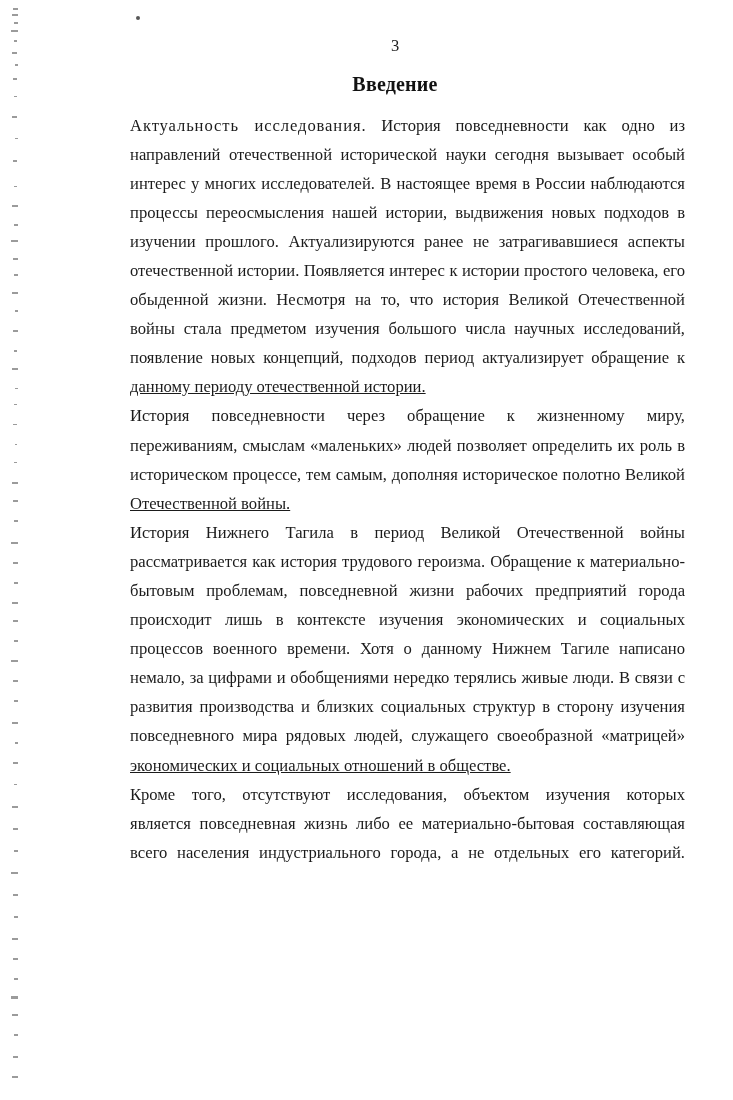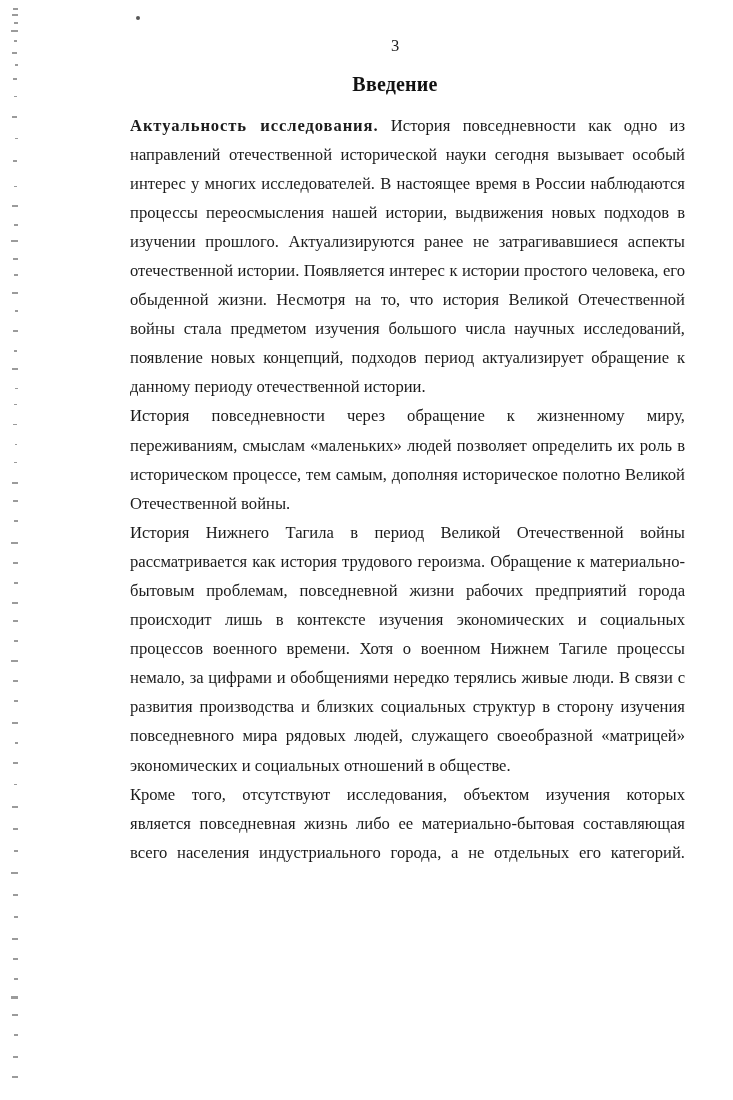--- a/index.html
+++ b/index.html
@@ -78,34 +78,35 @@
     text-justify: inter-word;
     text-indent: 25px;
     margin: 0;
     hyphens: manual;
     color: #1b1b1b;
   }
   p.para.first { margin-top: 17px; }
   p.para + p.para { margin-top: 0; }
 
   .lead {
-    font-weight: bold;
+    font-weight: normal;
     letter-spacing: 0.9px;
   }
 
   
   .jline {
     display: block;
     text-align: justify;
     text-align-last: justify;
     white-space: nowrap;
   }
   .jline.last {
     text-align-last: left;
     white-space: normal;
+    text-decoration: underline;
   }
   .jline.indent { text-indent: 25px; }
 </style>
 </head>
 <body>
 
 <div class="page">
 
   <div class="scan-noise">
     <svg width="22" height="1100" viewBox="0 0 22 1100" xmlns="http://www.w3.org/2000/svg">
@@ -198,21 +199,21 @@
       <span class="jline">историческом процессе, тем самым, дополняя историческое полотно Великой</span>
       <span class="jline last">Отечественной войны.</span>
     </p>
 
 
     <p class="para">
       <span class="jline indent">История Нижнего Тагила в период Великой Отечественной войны</span>
       <span class="jline">рассматривается как история трудового героизма. Обращение к материально-</span>
       <span class="jline">бытовым проблемам, повседневной жизни рабочих предприятий города</span>
       <span class="jline">происходит лишь в контексте изучения экономических и социальных</span>
-      <span class="jline">процессов военного времени. Хотя о военном Нижнем Тагиле процессы</span>
+      <span class="jline">процессов военного времени. Хотя о данному Нижнем Тагиле написано</span>
       <span class="jline">немало, за цифрами и обобщениями нередко терялись живые люди. В связи с</span>
       <span class="jline">развития производства и близких социальных структур в сторону изучения</span>
       <span class="jline">повседневного мира рядовых людей, служащего своеобразной «матрицей»</span>
       <span class="jline last">экономических и социальных отношений в обществе.</span>
     </p>
 
     <p class="para">
       <span class="jline indent">Кроме того, отсутствуют исследования, объектом изучения которых</span>
       <span class="jline">является повседневная жизнь либо ее материально-бытовая составляющая</span>
       <span class="jline">всего населения индустриального города, а не отдельных его категорий.</span>

